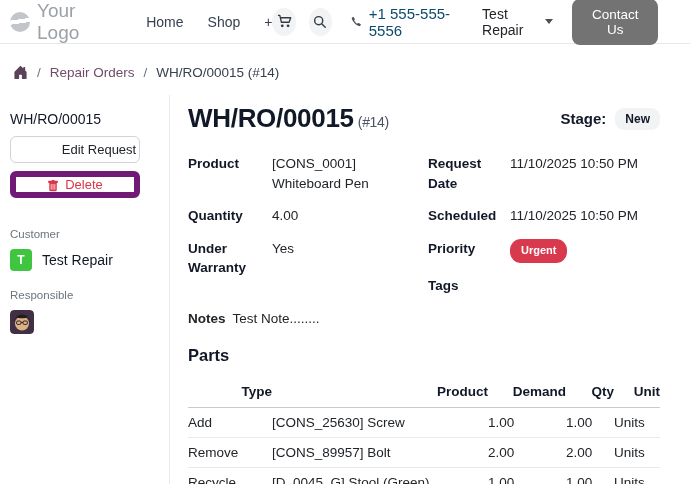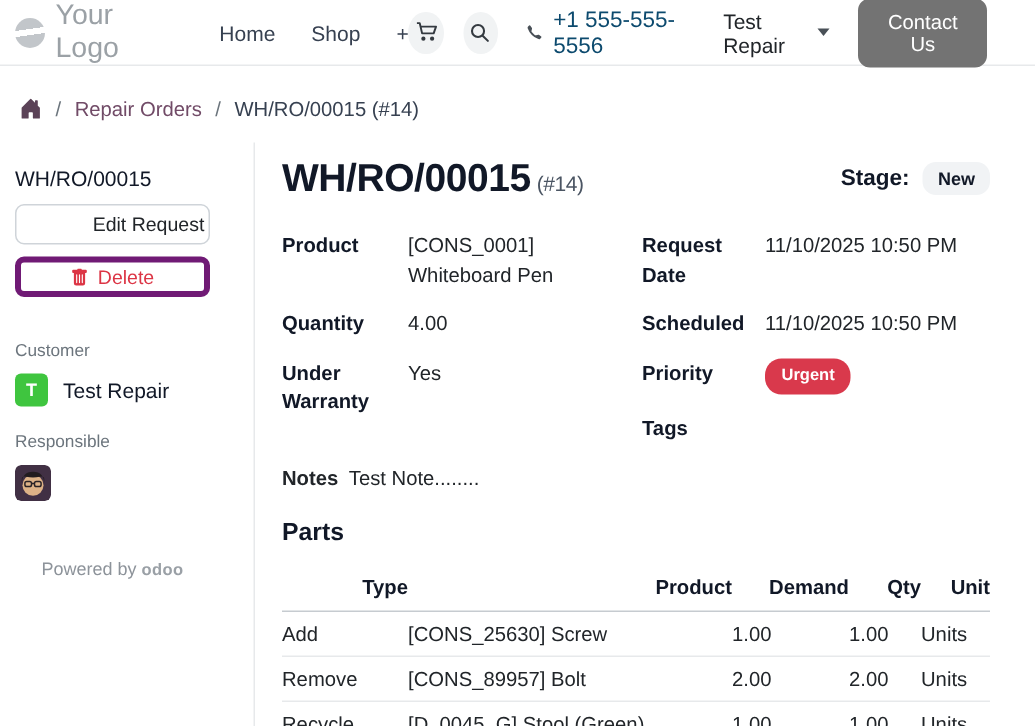--- a/index.html
+++ b/index.html
@@ -38,21 +38,21 @@
   .breadcrumb .sep{ color:#6c757d; }
   .breadcrumb a{ color:#714B67; text-decoration:none; cursor:pointer;}
   .breadcrumb .current{ color:#374151; }
   
   .content{ display:flex; align-items:stretch; }
   .sidebar{ width:170px; flex:0 0 170px; padding:16px 30px 0 10px; border-right:1px solid #e7e9eb; min-height:372px;}
   .record-name{ font-size:14px; color:#111827; margin-bottom:9px;}
   .btn{ width:130px; height:27px; border-radius:6px; font-size:13px; background:#fff; cursor:pointer;
         display:flex; align-items:center; justify-content:center; gap:6px; font-family:inherit;}
   .btn-edit{ border:1px solid #cfd4d9; color:#212529; margin-bottom:8px;padding-left:48px;}
-  .btn-delete{ border:4px solid #701a75; color:#dc3545;}
+  .btn-delete{ border:6px solid #701a75; color:#dc3545;align-items:flex-end;}
   .side-label{ font-size:11.5px; color:#6c757d; margin:30px 0 9px;}
   .side-label + .person + .side-label{ margin-top:18px; }
   .person{ display:flex; align-items:center; gap:10px; font-size:14px; color:#111827;}
   .avatar-green{
     width:22px; height:22px; border-radius:4px; background:#3fc53f; color:#fff;
     font-size:12px; font-weight:bold; display:flex; align-items:center; justify-content:center; flex:0 0 auto;
   }
   .avatar-img{ width:24px; height:24px; border-radius:4px; overflow:hidden; flex:0 0 auto; display:block;}
   .powered{ margin-top:38px; width:130px; text-align:center; font-size:12px; color:#8d939a;}
   .odoo-brand{ font-weight:600; color:#9aa0a6; font-size:11px; letter-spacing:.3px;}
@@ -150,24 +150,20 @@
         <svg viewBox="0 0 24 24" width="24" height="24">
           <rect width="24" height="24" rx="4" fill="#413044"></rect>
           <circle cx="12" cy="13.5" r="7" fill="#ddb287"></circle>
           <path d="M4.5 13 Q4.5 4.5 12 4.5 Q19.5 4.5 19.5 13 L19.5 9.5 Q19.5 7 16.5 7.8 Q12 8.8 7.5 7.8 Q4.5 7 4.5 9.5 Z" fill="#221c1f"></path>
           <rect x="6.6" y="11" width="4.4" height="3.4" rx="1.2" fill="none" stroke="#2a2326" stroke-width="1"></rect>
           <rect x="13" y="11" width="4.4" height="3.4" rx="1.2" fill="none" stroke="#2a2326" stroke-width="1"></rect>
           <line x1="11" y1="12.4" x2="13" y2="12.4" stroke="#2a2326" stroke-width="1"></line>
         </svg>
       </span>
     </div>
-    <div class="powered">
-      <span>Powered by</span>
-      <span class="odoo-brand">odoo</span>
-    </div>
   </aside>
 
   <main class="main">
     <div class="title-row">
       <h1>
         <span>WH/RO/00015</span><span class="title-suffix">(#14)</span>
       </h1>
       <div class="stage">
         <span>Stage:</span>
         <span class="badge-light">New</span>

